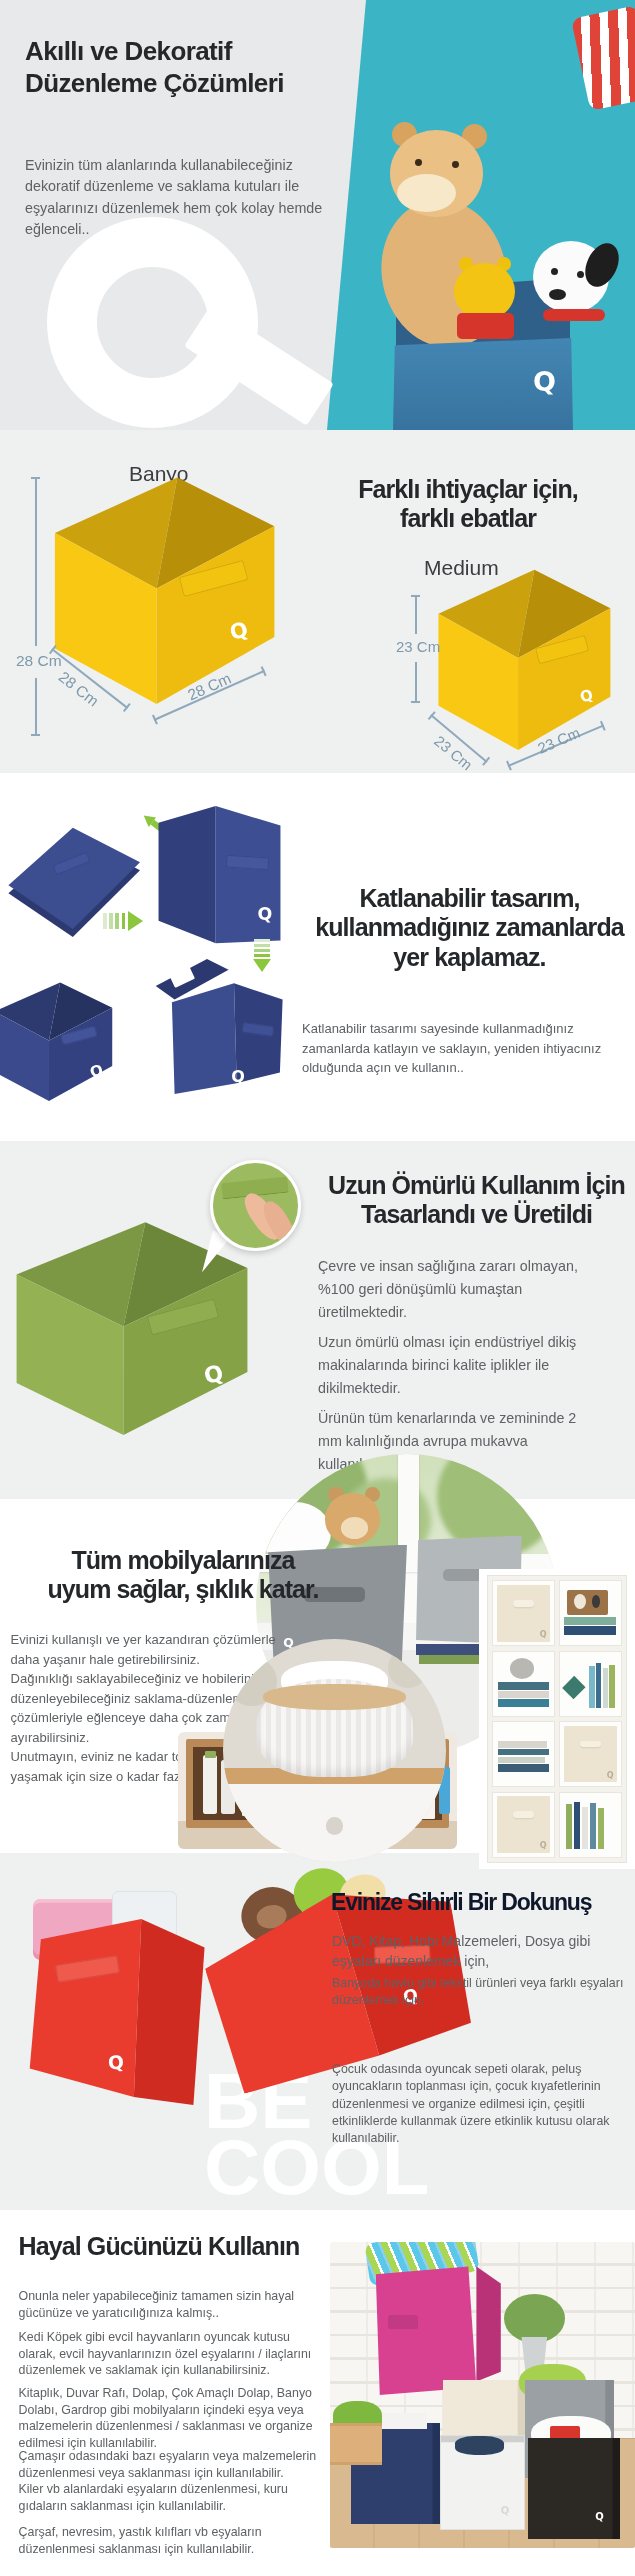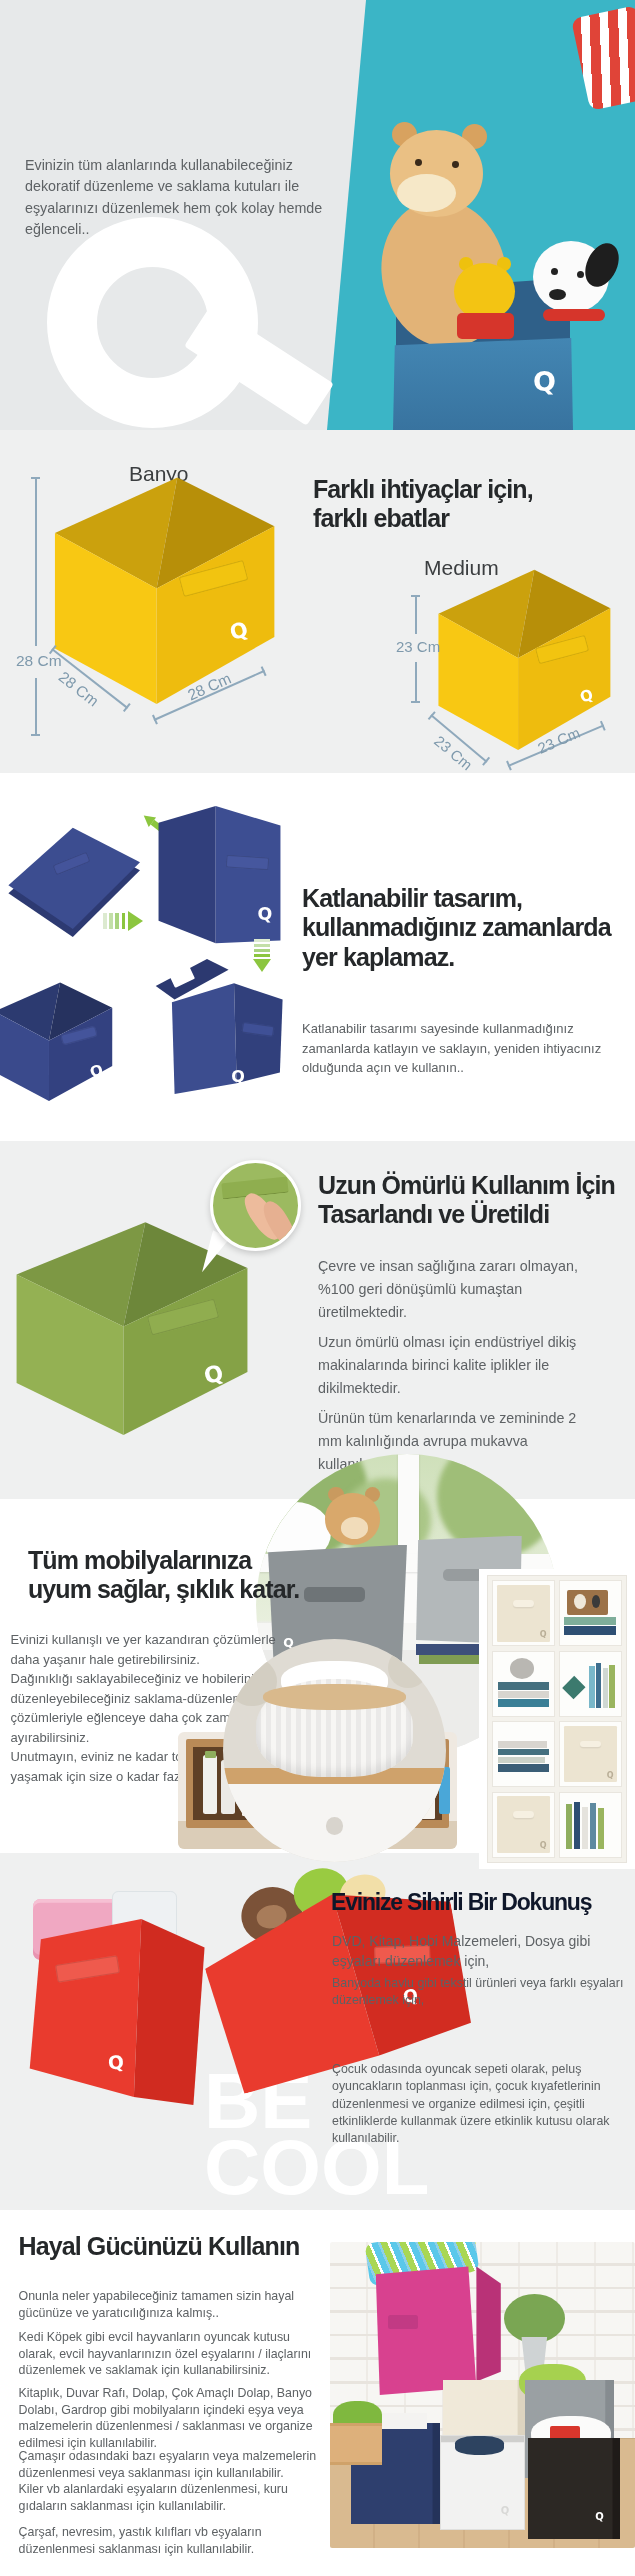--- a/index.html
+++ b/index.html
@@ -1,21 +1,21 @@
 <!DOCTYPE html>
 <html style="font-size:10px"><head>
 <meta charset="utf-8">
 <style>
   html,body{margin:0;padding:0;background:#fff;}
   #page{position:relative;width:636px;height:2576px;overflow:hidden;background:#fff;
         font-family:"Liberation Sans",sans-serif;}
   .a{position:absolute;}
   .cir{border-radius:50%;}
   .h1{font-weight:700;color:#25282a;font-size:26px;line-height:1.22;letter-spacing:-0.6px;white-space:pre-line;}
-  .h2{font-weight:700;color:#25282a;font-size:25px;line-height:1.17;letter-spacing:-0.9px;white-space:pre-line;}
+  .h2{font-weight:700;color:#25282a;font-size:25px;line-height:1.17;letter-spacing:-0.9px;white-space:pre-line;text-align:center;}
   .bd{color:#5e6265;white-space:pre-line;}
   .dim{color:#7e99ac;font-size:15.5px;}
   .dline{background:#8fa9bc;height:1.9px;position:absolute;transform-origin:0 50%;}
   .dline:before,.dline:after{content:"";position:absolute;width:1.9px;height:9.3px;background:#8fa9bc;top:-3.7px;}
   .dline:before{left:0}.dline:after{right:0}
   .vseg{width:1.9px;background:#8fa9bc;position:absolute;}
   .hcap{height:1.9px;width:9.3px;background:#8fa9bc;position:absolute;}
   .q{color:#fff;font-weight:700;position:absolute;font-family:"DejaVu Sans",sans-serif;}
   .obox{position:absolute;}
   .obox i{position:absolute;left:0;top:0;right:0;bottom:0;display:block;}
@@ -42,20 +42,22 @@
   <div class="a" style="left:0;top:430px;width:636px;height:343px;background:#eff0f0;"></div>
   <div class="a" style="left:0;top:773px;width:636px;height:368px;background:#ffffff;"></div>
   <div class="a" style="left:0;top:1141px;width:636px;height:358px;background:#eff0f0;"></div>
   <div class="a" style="left:0;top:1499px;width:636px;height:354px;background:#ffffff;"></div>
   <div class="a" style="left:0;top:1853px;width:636px;height:357px;background:#eff0f0;"></div>
   <div class="a" style="left:0;top:2210px;width:636px;height:366px;background:#ffffff;"></div>
 
   <div class="a cir" style="left:47px;top:217px;width:211px;height:211px;border:50px solid #fff;box-sizing:border-box;"></div>
   <div class="a" style="left:186px;top:340px;width:146px;height:50px;background:#fff;border-radius:3.7px;transform:rotate(33deg);"></div>
 
+  <div class="a h1" style="left:25px;top:36px;width:348px;">Akıllı ve Dekoratif
+Düzenleme Çözümleri</div>
   <div class="a bd" style="left:25px;top:155px;width:298px;font-size:14.3px;line-height:1.5;">Evinizin tüm alanlarında kullanabileceğiniz dekoratif düzenleme ve saklama kutuları ile eşyalarınızı düzenlemek hem çok kolay hemde eğlenceli..</div>
 
   <div class="a" style="left:580px;top:11.2px;width:67px;height:94px;border-radius:10px;transform:rotate(-12deg);background:repeating-linear-gradient(100deg,#e04438 0 10px,#ffffff 10px 18.6px);"></div>
   <div class="a" style="left:396px;top:278px;width:174px;height:81px;background:#2f6089;clip-path:polygon(0 15%,100% 0,100% 100%,0 100%);"></div>
   <div class="a cir" style="left:382px;top:199px;width:124px;height:149px;background:#e2b377;transform:rotate(-12deg);"></div>
   <div class="a cir" style="left:392px;top:122px;width:25px;height:25px;background:#d8a25f;"></div>
   <div class="a cir" style="left:462px;top:124px;width:25px;height:25px;background:#d8a25f;"></div>
   <div class="a cir" style="left:390px;top:130px;width:93px;height:87px;background:#eac084;"></div>
   <div class="a cir" style="left:397px;top:174px;width:59px;height:38px;background:#f6e8c8;"></div>
   <div class="a cir" style="left:415px;top:159px;width:6.8px;height:6.8px;background:#3a2a1a;"></div>

